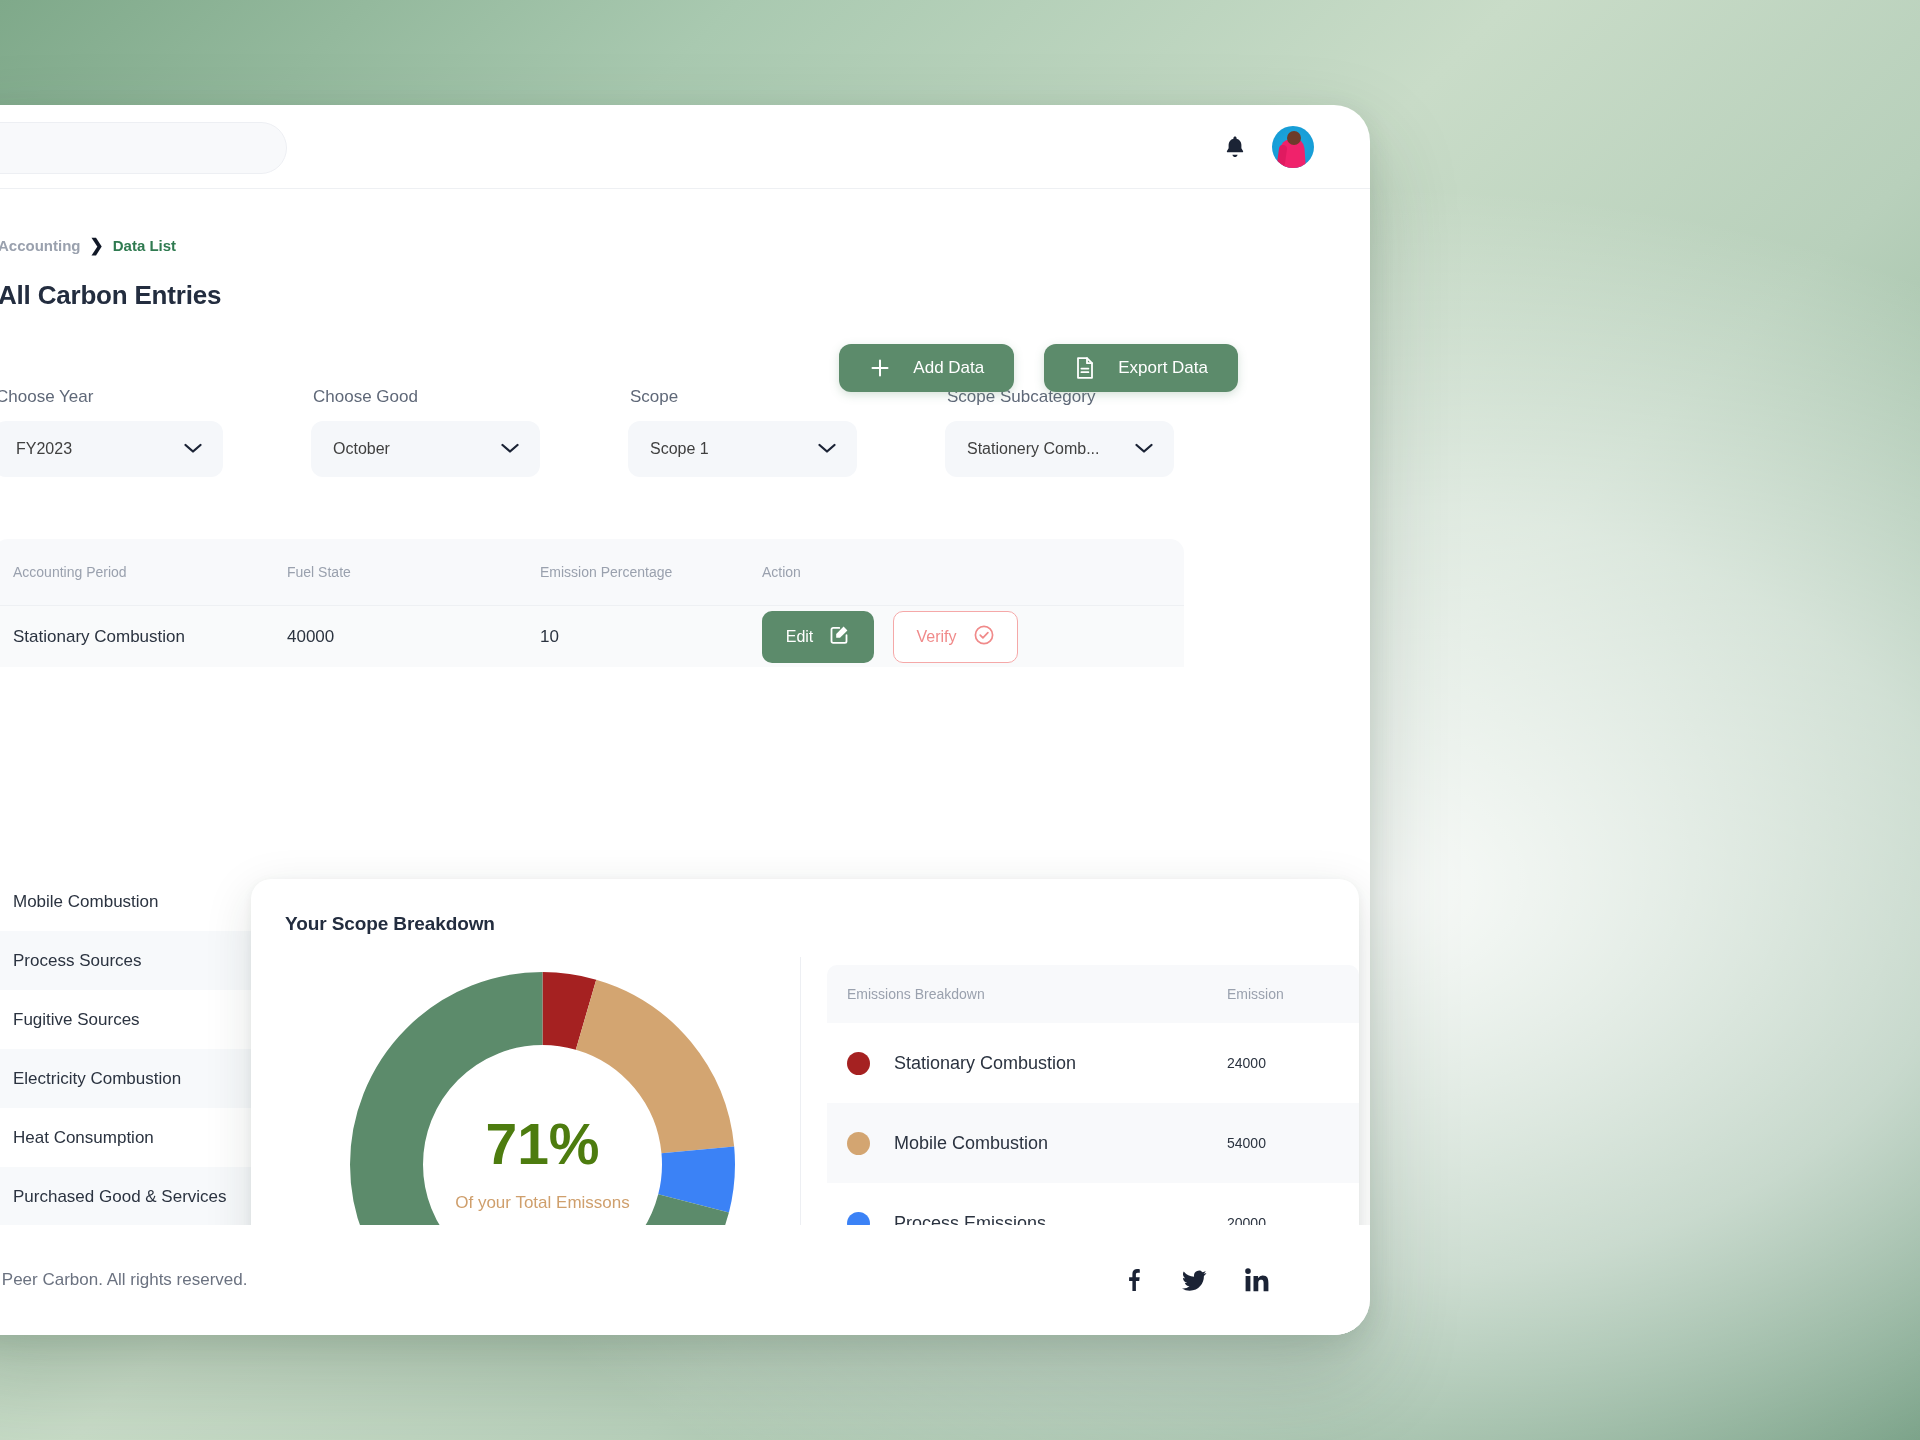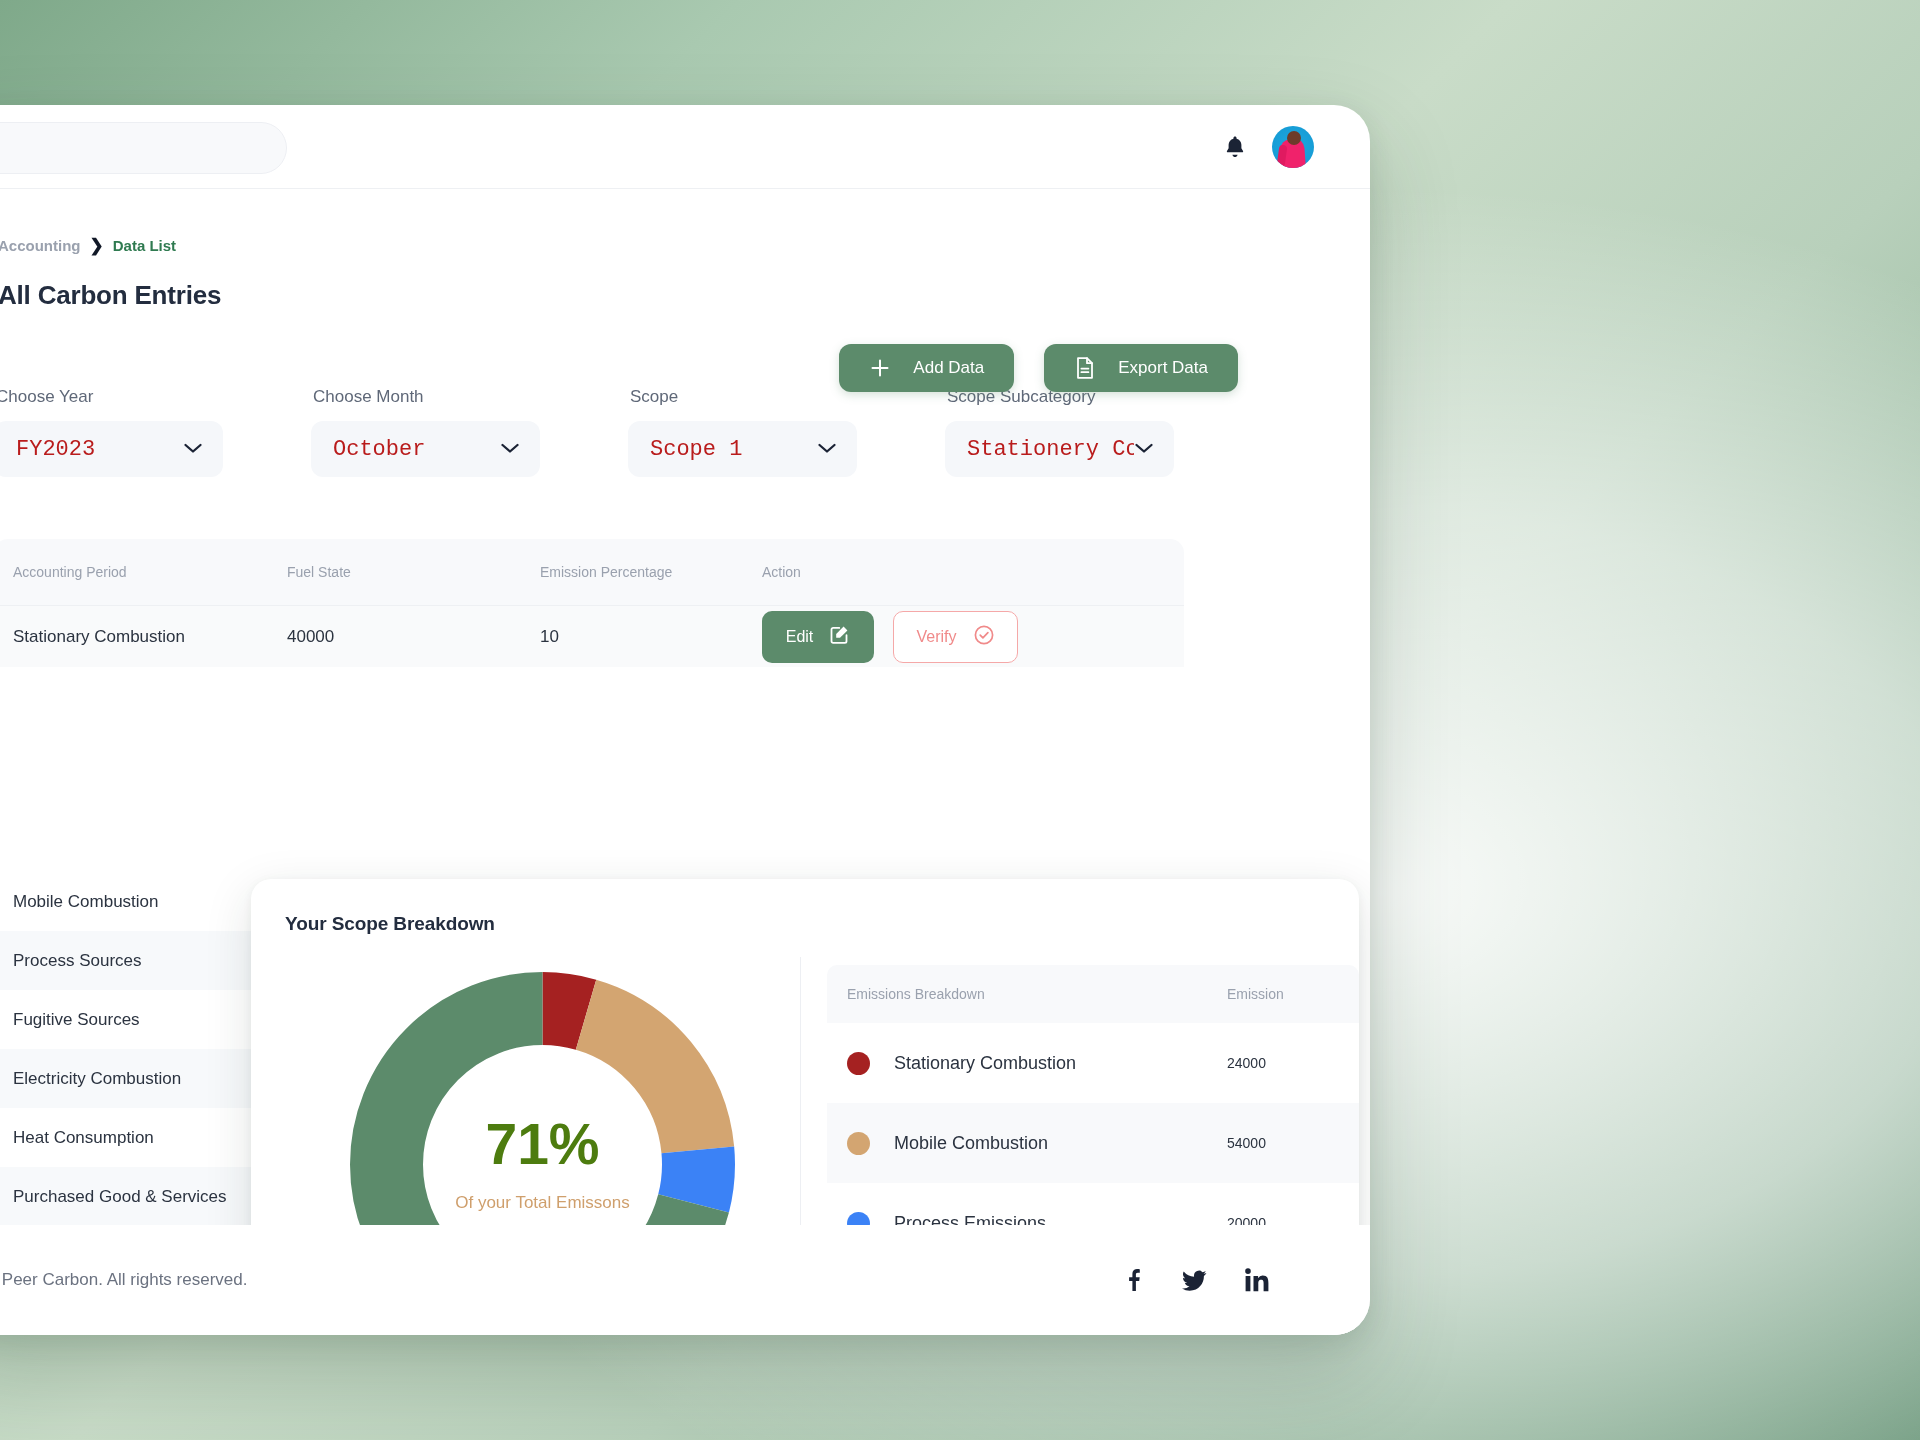--- a/index.html
+++ b/index.html
@@ -155,26 +155,25 @@
     width: 229px;
     height: 56px;
     background: #f5f7fa;
     border-radius: 12px;
     display: flex;
     align-items: center;
     padding: 0 20px 0 22px;
     cursor: pointer;
   }
   .filter-value {
-    font-size: 22px;
-    color: #b91c1c;
+    font-size: 16px;
+    color: #404040;
     flex: 1;
     white-space: nowrap;
     overflow: hidden;
-    font-family: Liberation Mono, monospace;
   }
   .chev { width: 20px; height: 12px; flex: none; }
 
   
   #data-table {
     margin: 62px 0 0 54px;
     width: 1190px;
     border-radius: 14px 14px 0 0;
     overflow: hidden;
   }
@@ -387,21 +386,21 @@
           <span class="filter-value">FY2023</span>
           <span>
             <svg class="chev" viewBox="0 0 20 12" fill="none" stroke="#1b2335" stroke-width="2.3" stroke-linecap="round" stroke-linejoin="round">
                 <path d="M2.5 3l7.5 6.5L17.5 3"></path>
               </svg>
           </span>
         </div>
       </div>
 
       <div class="filter">
-        <div class="filter-label">Choose Month</div>
+        <div class="filter-label">Choose Good</div>
         <div class="filter-select">
           <span class="filter-value">October</span>
           <span>
             <svg class="chev" viewBox="0 0 20 12" fill="none" stroke="#1b2335" stroke-width="2.3" stroke-linecap="round" stroke-linejoin="round">
                 <path d="M2.5 3l7.5 6.5L17.5 3"></path>
               </svg>
           </span>
         </div>
       </div>
 

